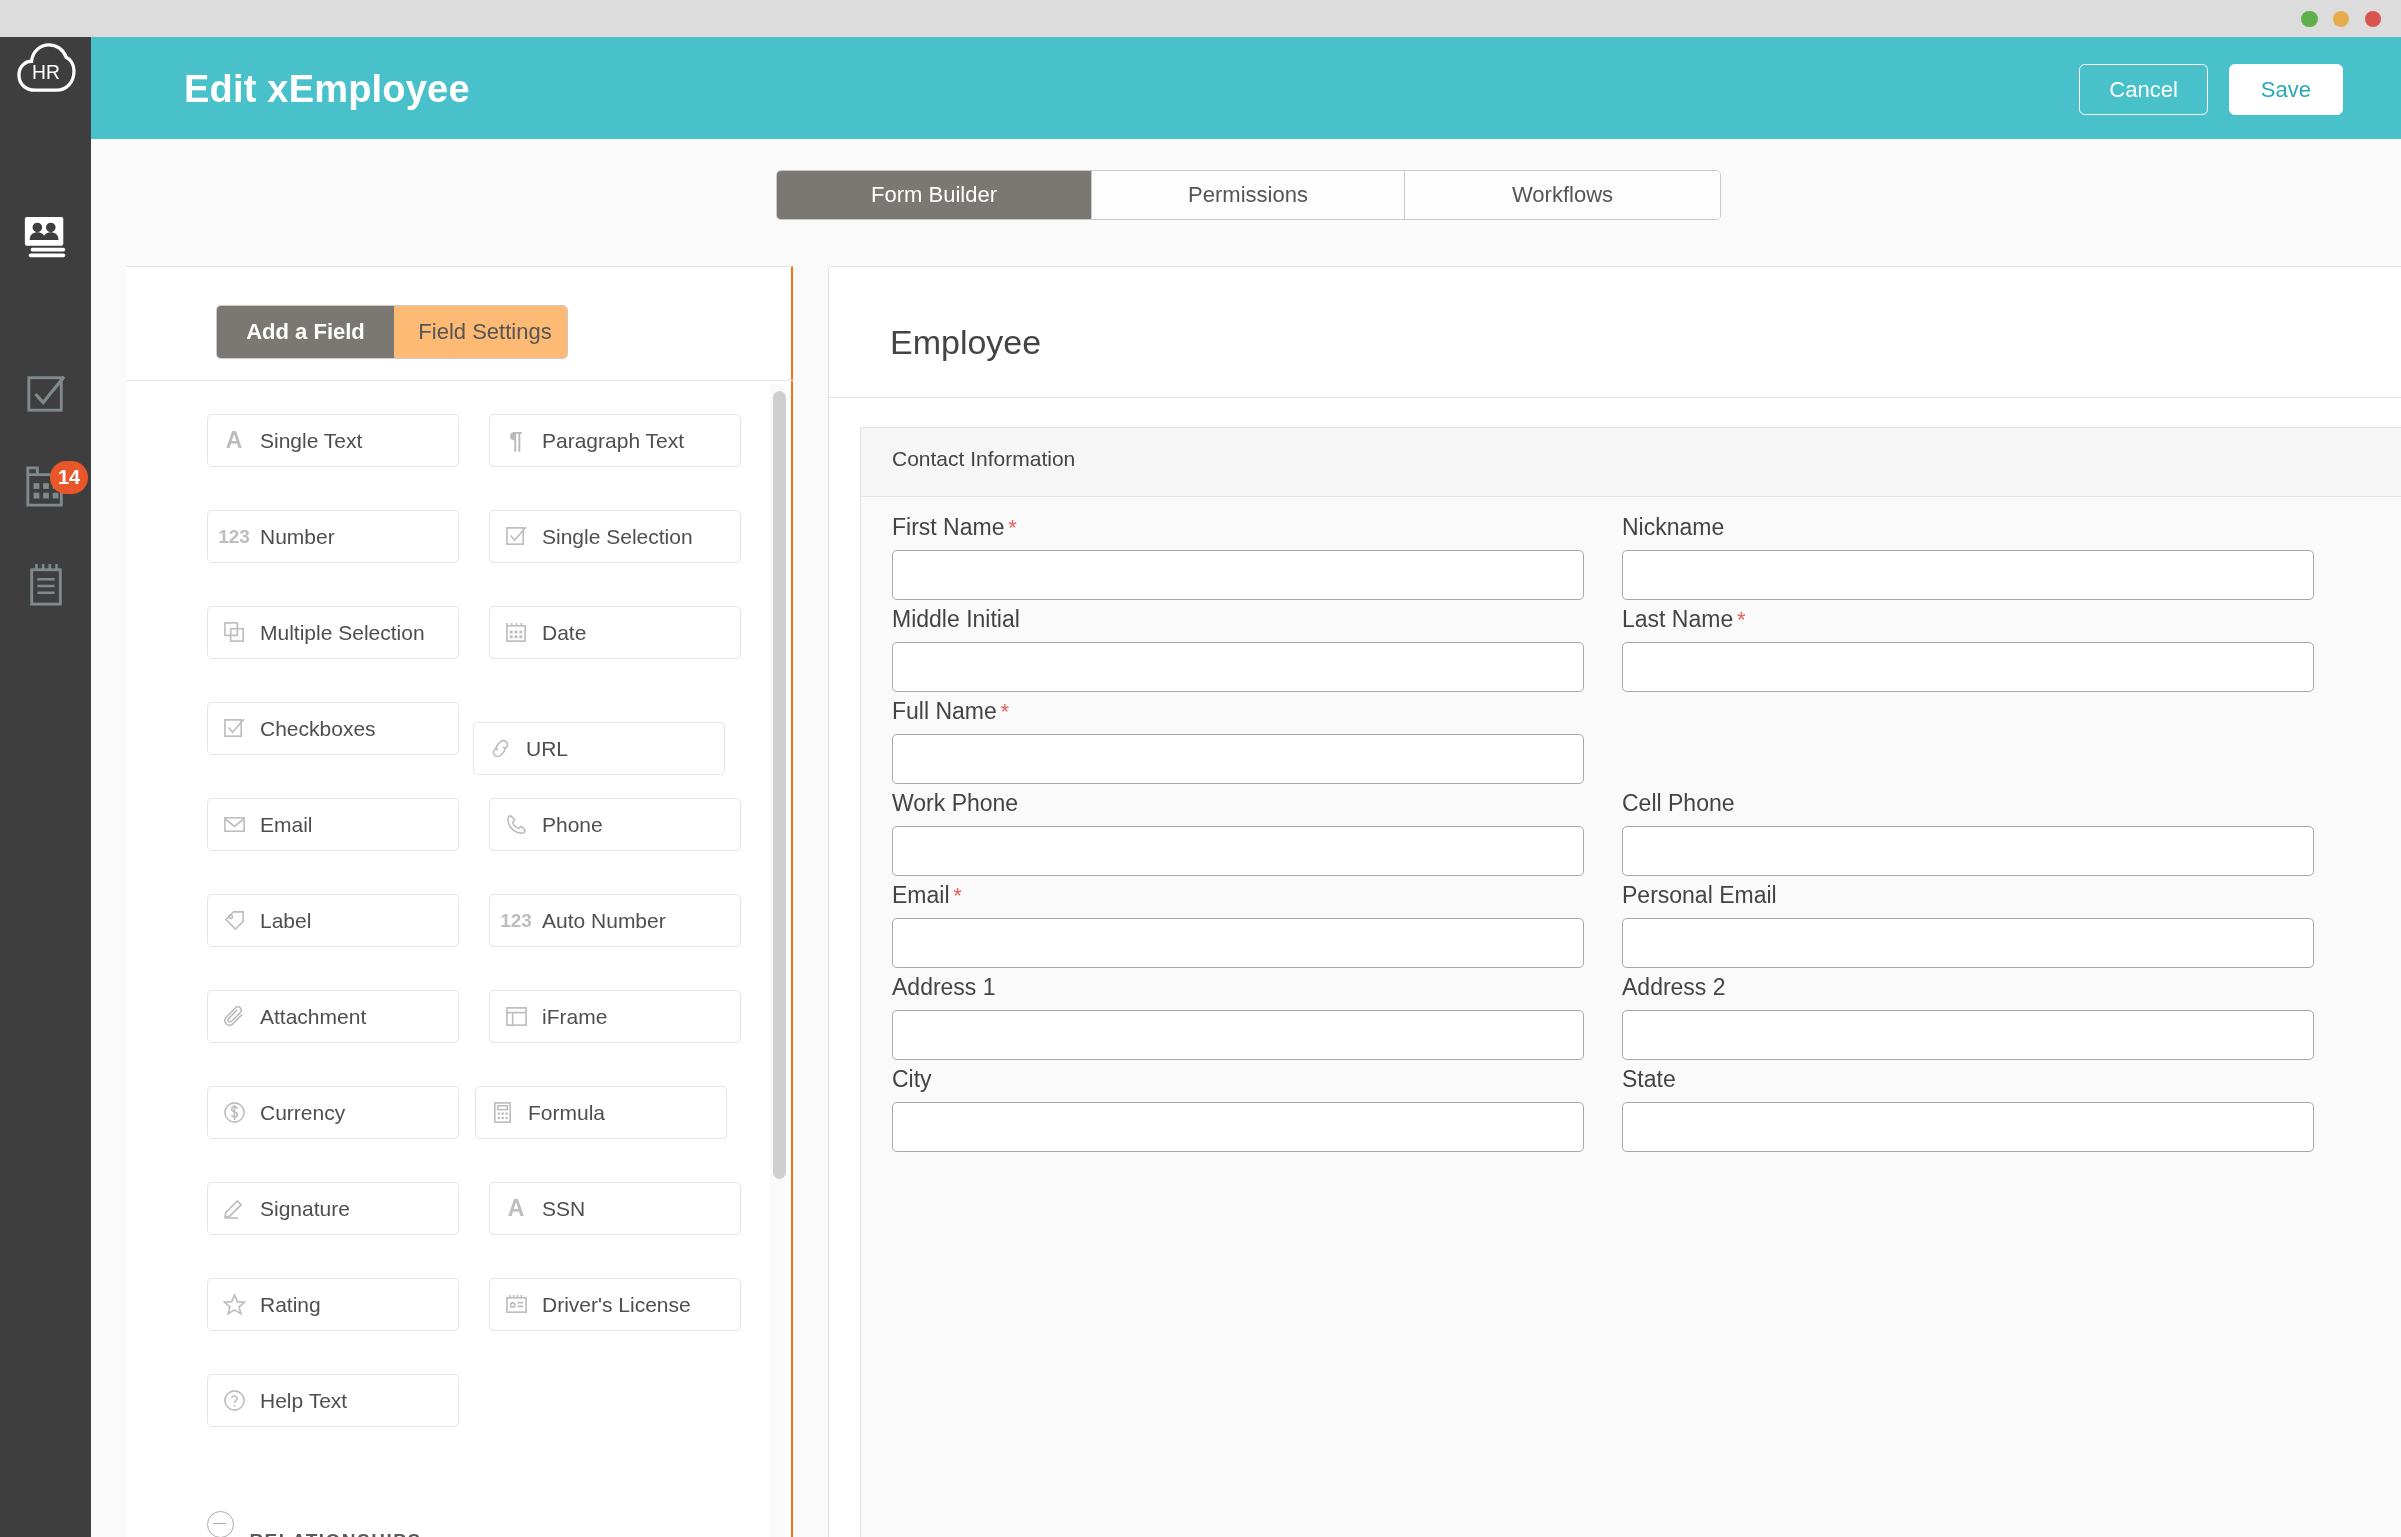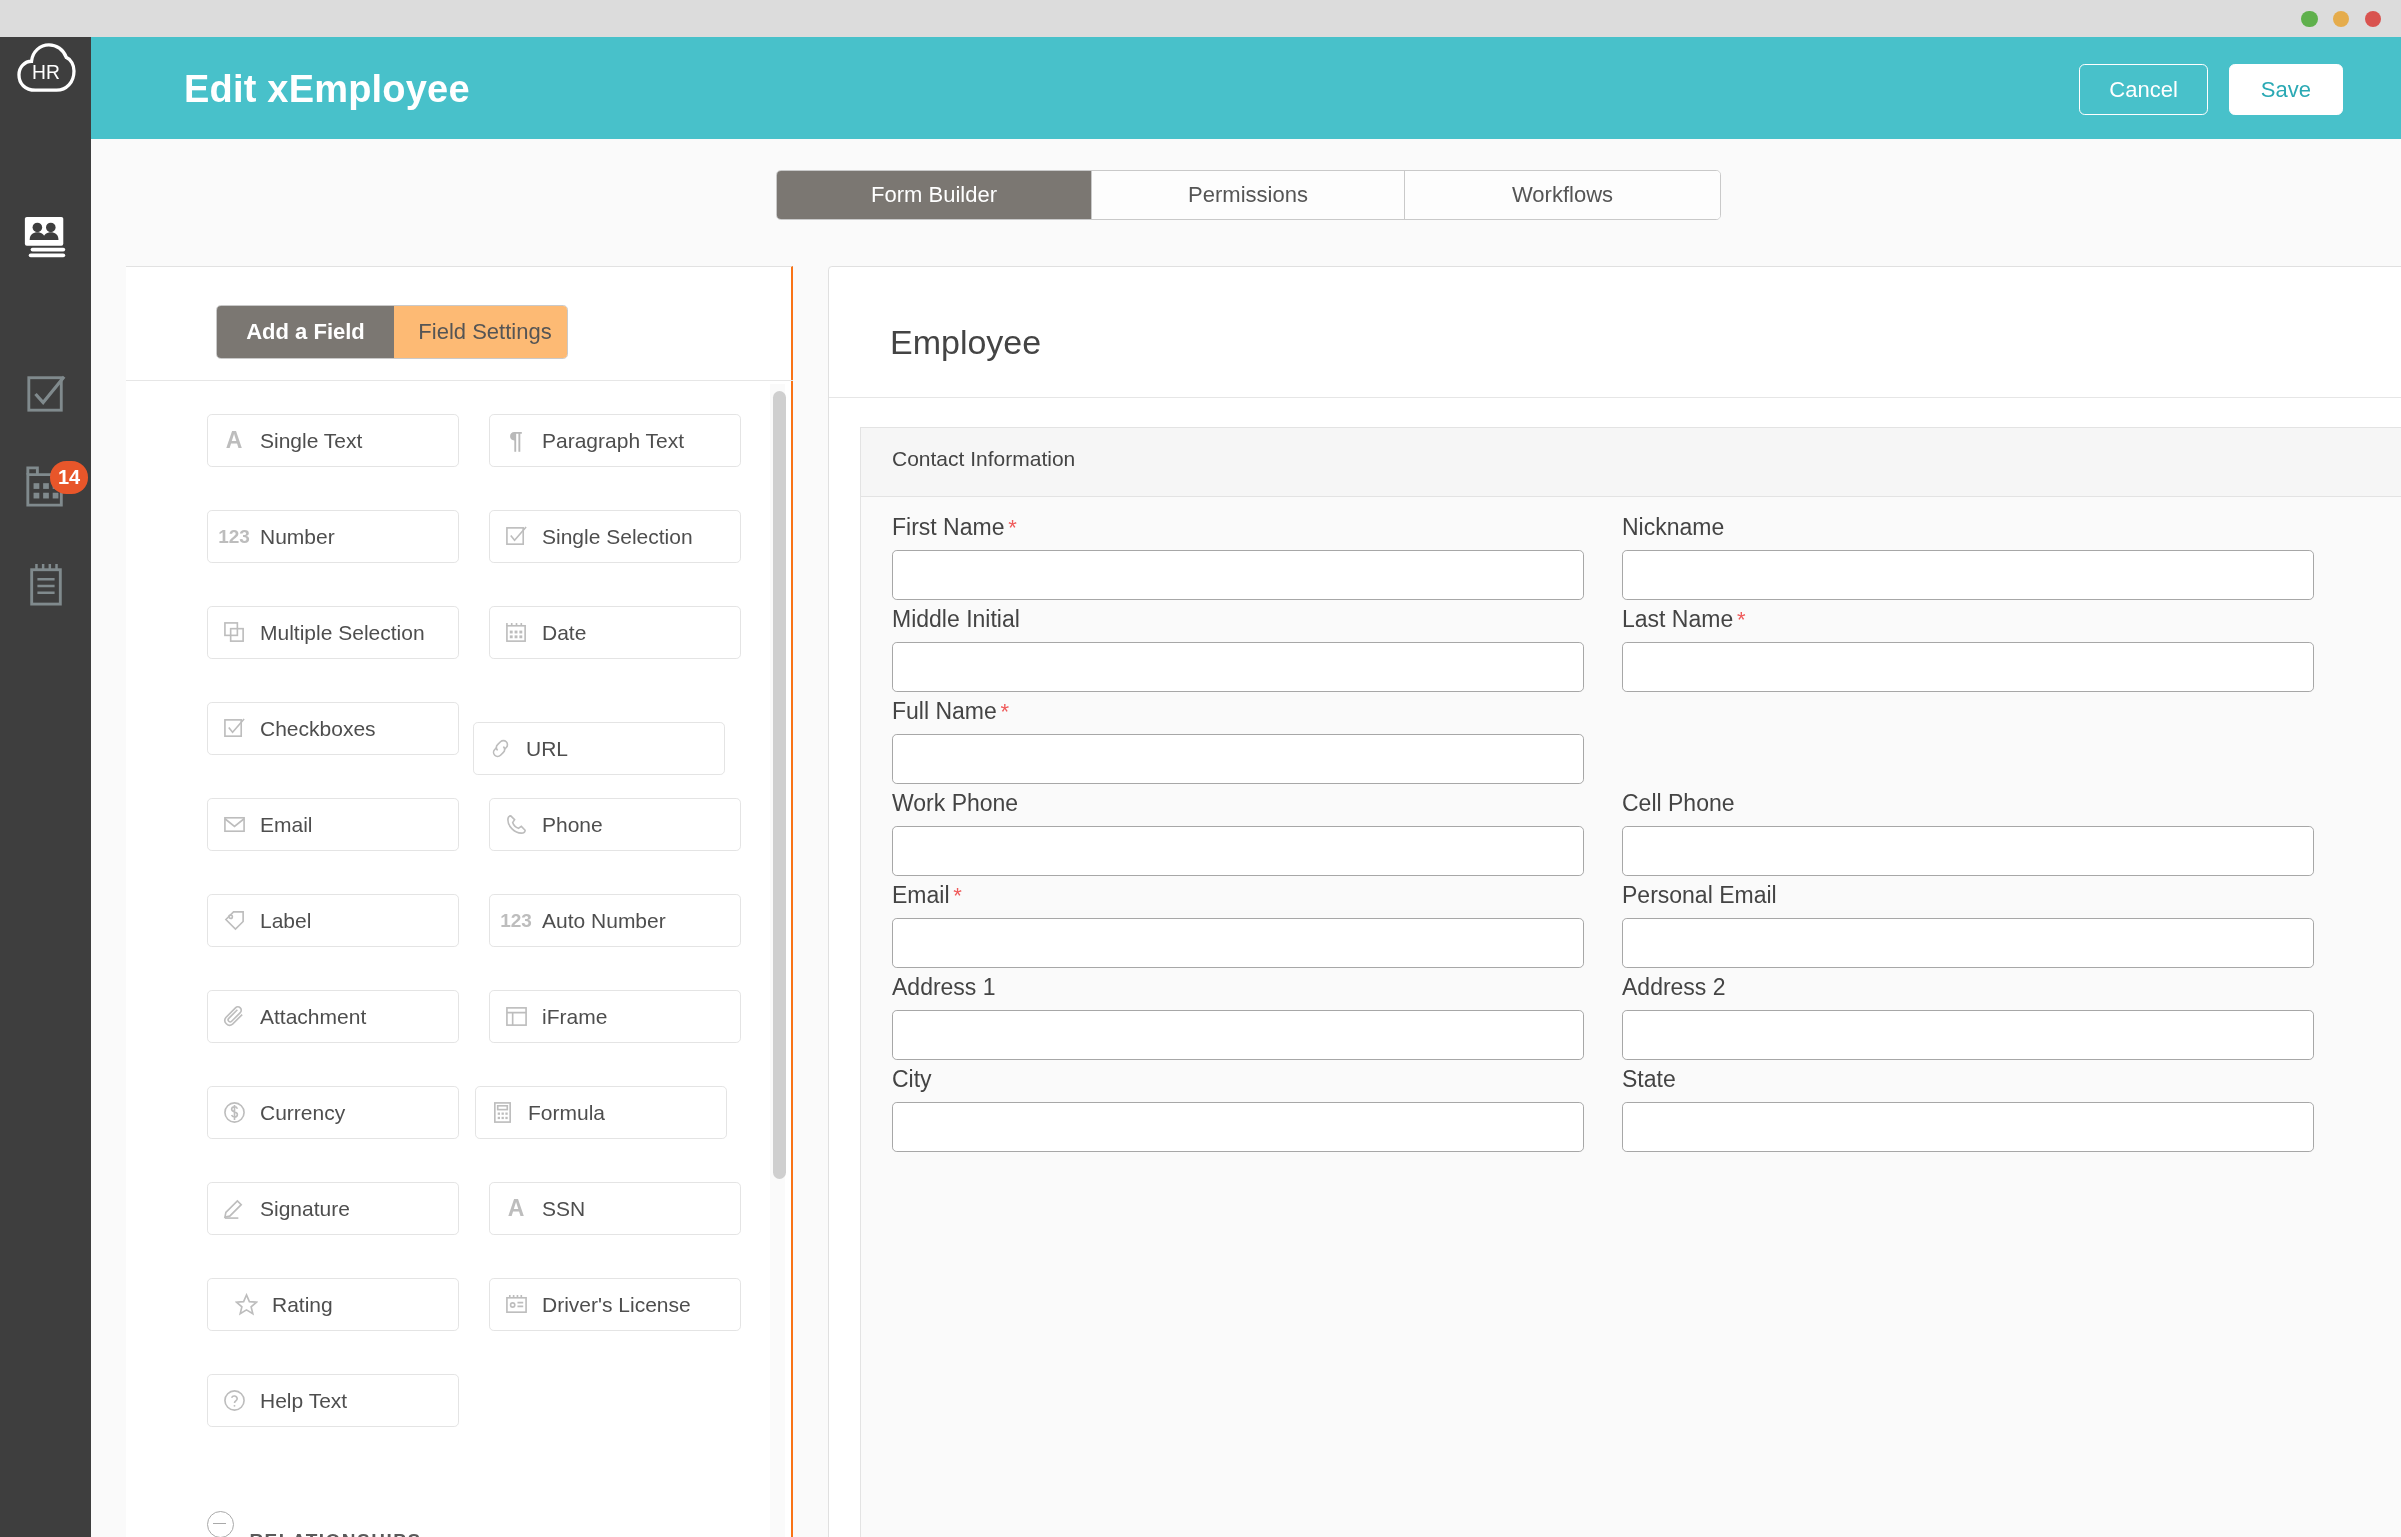--- a/index.html
+++ b/index.html
@@ -452,21 +452,21 @@
                 <path d="M3 16 L15 4 L19 8 L7 20 L2 21 Z" stroke="#bdbdbd" stroke-width="1.7" fill="none"></path>
                 <path d="M2 22 H16" stroke="#bdbdbd" stroke-width="1.7" fill="none"></path>
               </svg>
             </span>
             <span class="cl">Signature</span>
           </div>
           <div class="chip" style="left: 363px; top: 801px;">
             <span class="ci txt">A</span>
             <span class="cl">SSN</span>
           </div>
-          <div class="chip" style="left: 81px; top: 897px; padding-left: 12px;">
+          <div class="chip" style="left: 81px; top: 897px;">
             <span class="ci">
               <svg width="23" height="23" viewBox="0 0 24 24">
                 <path d="M12 2 L15 9 L22.5 9.5 L16.8 14.4 L18.6 21.7 L12 17.6 L5.4 21.7 L7.2 14.4 L1.5 9.5 L9 9 Z" stroke="#bdbdbd" stroke-width="1.7" fill="none"></path>
               </svg>
             </span>
             <span class="cl">Rating</span>
           </div>
           <div class="chip" style="left: 363px; top: 897px;">
             <span class="ci">
               <svg width="23" height="23" viewBox="0 0 24 24">

